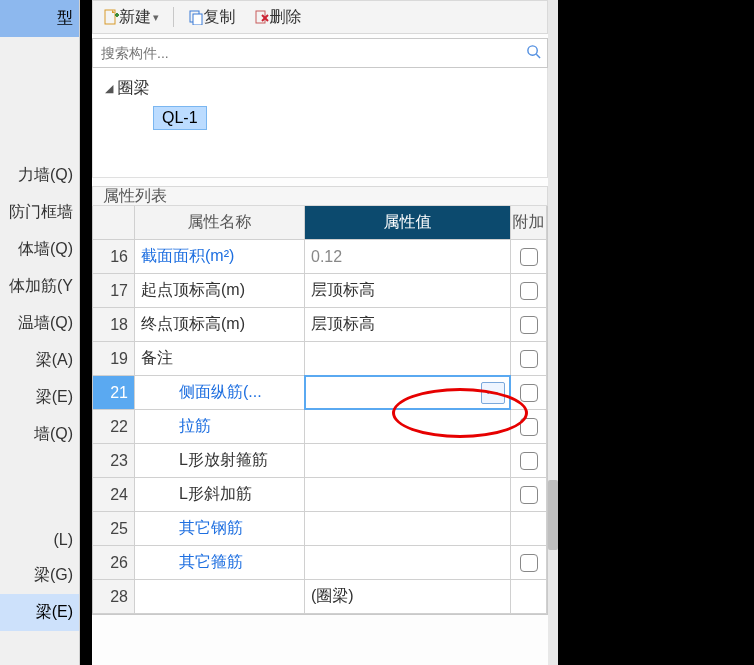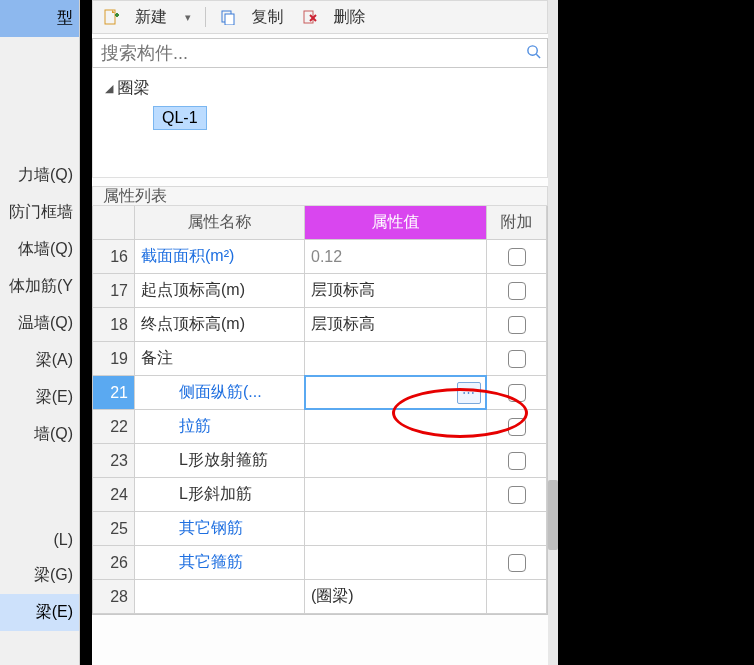--- a/index.html
+++ b/index.html
@@ -64,21 +64,21 @@
     background: #f4f4f4;
     display: flex;
     align-items: center;
     gap: 10px;
     padding: 0 6px;
     box-sizing: border-box;
   }
   .tb-btn {
     display: flex;
     align-items: center;
-    gap: 16px;
+    gap: 0;
     padding: 2px 4px;
     cursor: pointer;
     color: #333;
   }
   .tb-sep {
     width: 1px;
     height: 20px;
     background: #c8c8c8;
   }
   .tb-ico {
@@ -100,21 +100,21 @@
     border: 1px solid #c9c9c9;
     display: flex;
     align-items: center;
     background: #fff;
     box-sizing: border-box;
   }
   .searchbar input {
     flex: 1;
     border: none;
     outline: none;
-    font-size: 18px;
+    font-size: 14px;
     color: #999;
     padding: 0 8px;
     background: transparent;
   }
   .searchbar .mag {
     width: 28px;
     text-align: center;
     color: #4f8de0;
     font-size: 16px;
     cursor: pointer;
@@ -179,24 +179,24 @@
     border-right: 1px solid #d0d0d0;
     border-bottom: 1px solid #d0d0d0;
     box-sizing: border-box;
     display: flex;
     align-items: center;
     overflow: hidden;
   }
   .cnum  { width: 42px; justify-content: flex-end; padding-right: 6px; background:#f3f3f3; color:#444;}
   .cname { width: 170px; padding-left: 6px; color:#333;}
   .cval  { flex: 1; padding-left: 6px; color:#333; position: relative;}
-  .cadd  { width: 60px; justify-content: center;}
+  .cadd  { width: 36px; justify-content: center;}
   
   .ghead .gcell { background:#f3f3f3; color:#555; justify-content:center; padding:0;}
-  .ghead .cval  { background:#d946ef; color:#fff; }
+  .ghead .cval  { background:#0c4a6e; color:#fff; }
   .ghead .cnum  { }
   
   .grow.sel .cnum { background:#5aa9f1; color:#fff;}
   .grow.sel .cval { border: 2px solid #5aa9f1; margin:-1px 0 0 -1px; padding-left:5px;}
   .link { color:#1e6fe0; }
   .ind2 { padding-left: 44px !important; }
   .grey { color:#888; }
   .collapse-box {
     width:13px; height:13px; border:1px solid #888; color:#555;
     display:inline-flex; align-items:center; justify-content:center;

